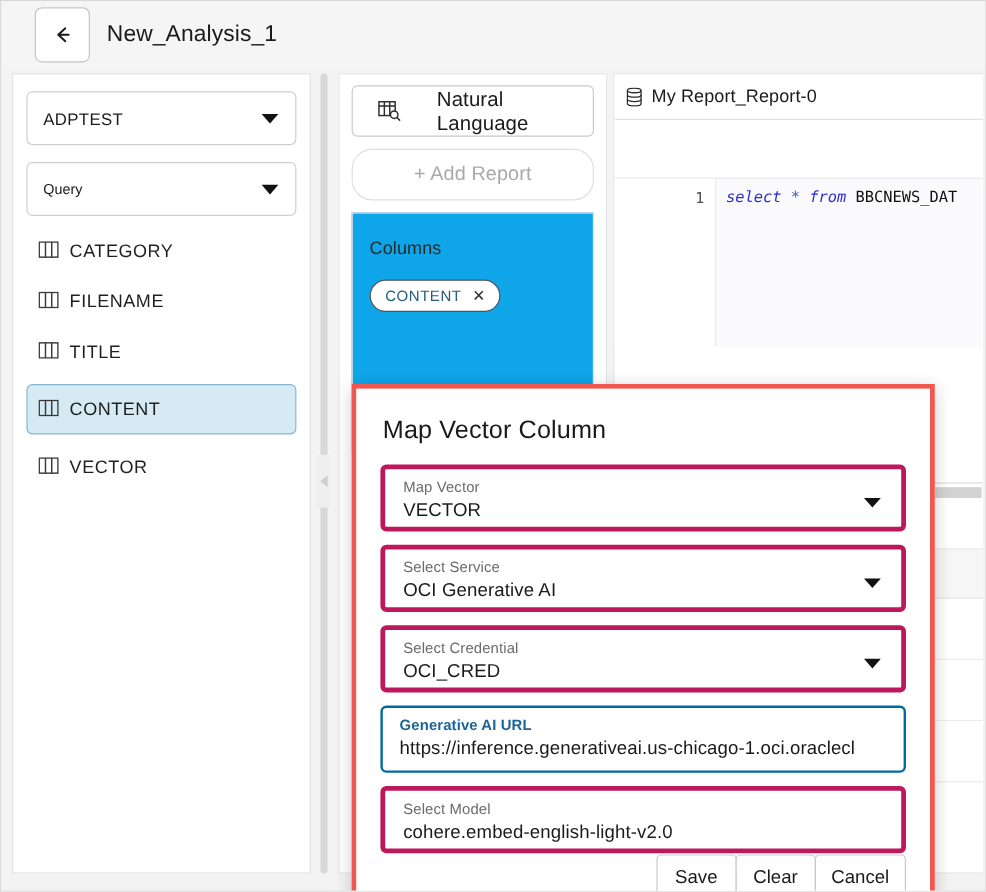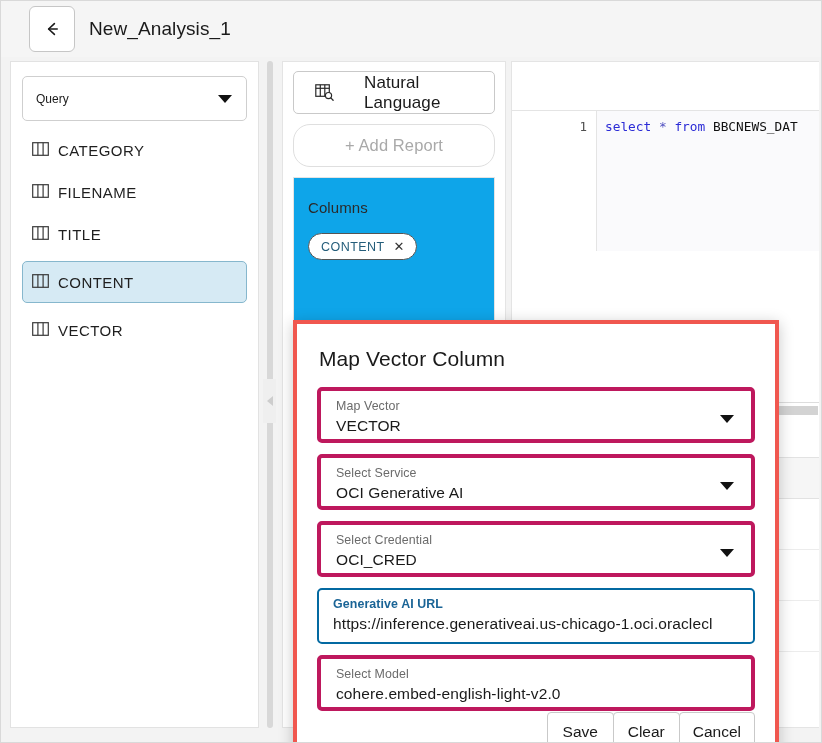--- a/index.html
+++ b/index.html
@@ -309,21 +309,21 @@
   }
   .code {
     flex: 1;
     padding: 8px 0 0 8px;
     font-family: "DejaVu Sans Mono", monospace;
     font-size: 12.8px;
     white-space: nowrap;
     overflow: hidden;
     background: #fafafc;
   }
-  .kw { color: #2b2bd6; }
+  .kw { color: #2b2bd6; font-style: italic; }
   .op { color: #5050c0; }
   .idn { color: #111111; }
 
   
   .result-grid {
     position: absolute;
     left: 0; top: 340px;
     width: 308px;
     height: 320px;
     background: #ffffff;
@@ -473,20 +473,24 @@
         </svg>
       </span>
     </div>
     <div class="page-title">New_Analysis_1</div>
   </div>
 
   <div class="body-area">
 
     <div class="left-panel">
 
+      <div class="select-box">
+        <span class="sv">ADPTEST</span>
+        <span class="caret"></span>
+      </div>
 
       <div class="select-box big">
         <span class="sv">Query</span>
         <span class="caret"></span>
       </div>
 
       <div class="col-list">
 
         <div class="col-item">
           <span class="colicon">
@@ -578,20 +582,33 @@
         <div class="chip">
           <span class="chip-label">CONTENT</span>
           <span class="chip-x">✕</span>
         </div>
       </div>
 
     </div>
 
     <div class="right-panel">
 
+      <div class="report-tabbar">
+        <div class="report-tab">
+          <span style="display:flex">
+            <svg width="13" height="16" viewBox="0 0 13 16">
+              <ellipse cx="6.5" cy="2.4" rx="5.7" ry="1.9" fill="none" stroke="#2a2a2a" stroke-width="1.1"></ellipse>
+              <path d="M0.8 2.4 V13.4 A5.7 1.9 0 0 0 12.2 13.4 V2.4" fill="none" stroke="#2a2a2a" stroke-width="1.1"></path>
+              <path d="M0.8 6.1 A5.7 1.9 0 0 0 12.2 6.1" fill="none" stroke="#2a2a2a" stroke-width="1.1"></path>
+              <path d="M0.8 9.8 A5.7 1.9 0 0 0 12.2 9.8" fill="none" stroke="#2a2a2a" stroke-width="1.1"></path>
+            </svg>
+          </span>
+          <span>My Report_Report-0</span>
+        </div>
+      </div>
 
       <div class="editor-toolbar"></div>
 
       <div class="sql-editor">
         <div class="gutter">
           <span class="ln">1</span>
         </div>
         <div class="code"><span class="kw">select</span> <span class="op">*</span> <span class="kw">from</span> <span class="idn">BBCNEWS_DAT</span></div>
       </div>
 

